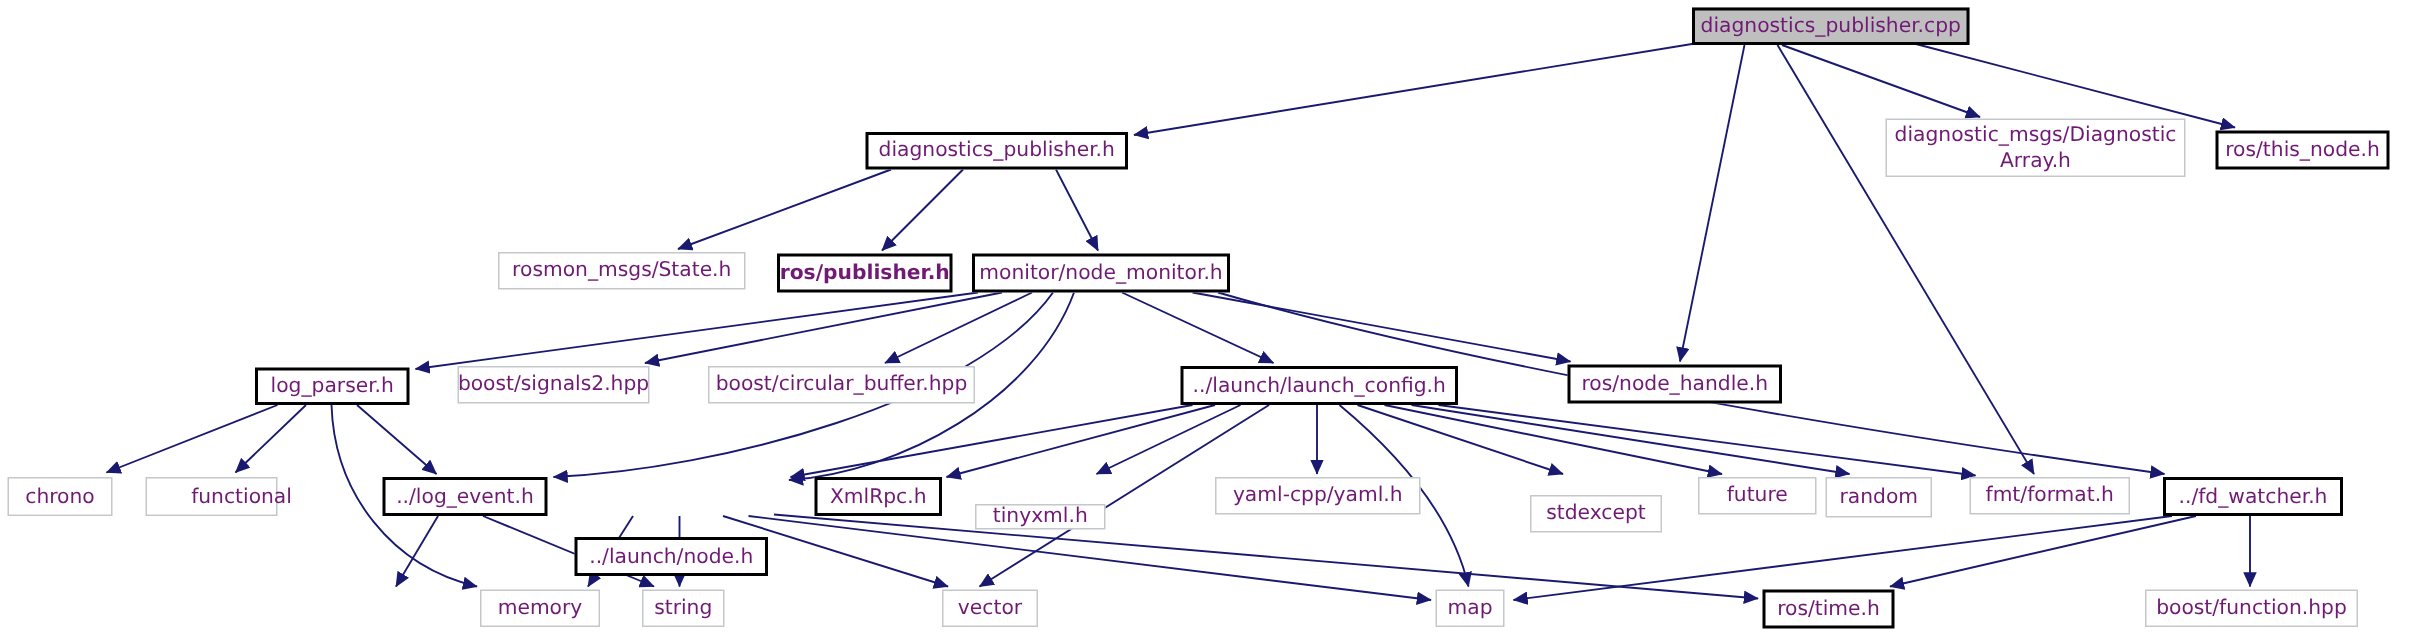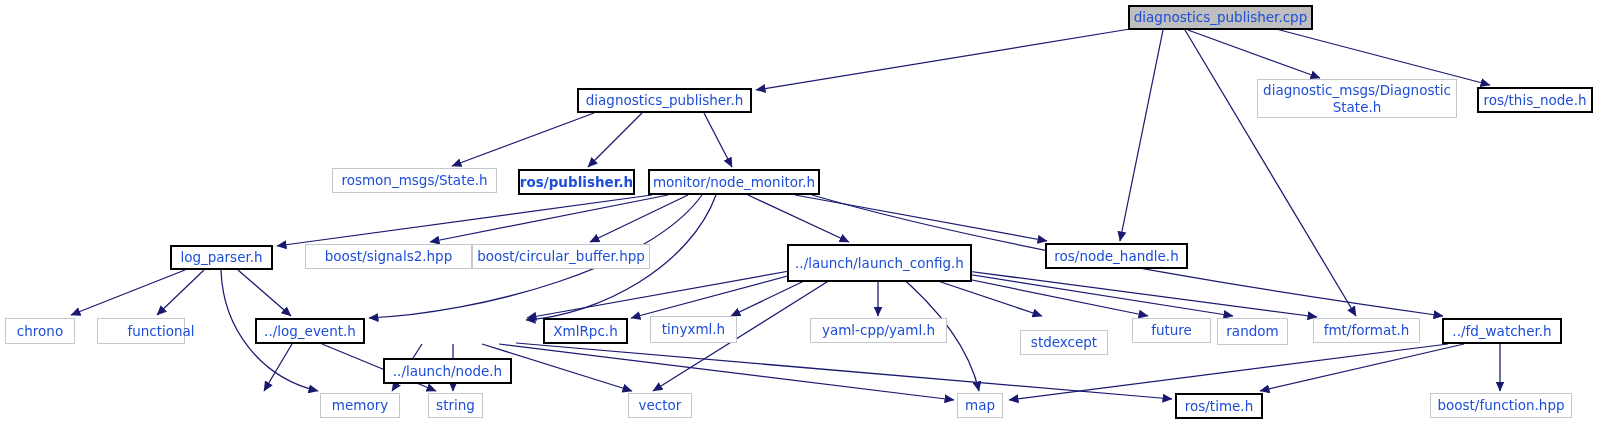--- a/index.html
+++ b/index.html
@@ -10,21 +10,21 @@
     font-family:"DejaVu Sans","Liberation Sans",sans-serif;
     overflow:hidden;
   }
   #edges{position:absolute;left:0;top:0;width:1617px;height:425px;}
   .gnode{
     position:absolute;
     box-sizing:border-box;
     display:flex;align-items:center;justify-content:center;
     text-align:center;
     font-size:13.5px;line-height:1.2;
-    color:#1d4ed8;
+    color:#701a75;
     background:#ffffff;
     white-space:pre-line;
     padding:0 4px;
     z-index:2;
   }
   .gnode.doc{border:2px solid #000000;}
   .gnode.ext{border:1px solid #c4c8cc;}
   .gnode.root{border:2px solid #000000;background:#bfbfbf;}
 </style>
 </head>
@@ -77,36 +77,36 @@
         <path d="M959,270 L1317,317" fill="none" stroke="#191970" stroke-width="1.25" marker-end="url(#arrow)"></path>
         <path d="M1500,344 L1500,391" fill="none" stroke="#191970" stroke-width="1.25" marker-end="url(#arrow)"></path>
         <path d="M1464,344 L1260,391" fill="none" stroke="#191970" stroke-width="1.25" marker-end="url(#arrow)"></path>
         <path d="M1448,344 L1009,400" fill="none" stroke="#191970" stroke-width="1.25" marker-end="url(#arrow)"></path>
       </g>
   </svg>
   <div id="nodes">
       <div class="gnode root" style="left: 1128px; top: 5px; width: 185px; height: 25px;">diagnostics_publisher.cpp</div>
       <div class="gnode doc" style="left: 577px; top: 88px; width: 175px; height: 25px;">diagnostics_publisher.h</div>
       <div class="gnode ext" style="left: 1257px; top: 79px; width: 200px; height: 39px;">diagnostic_msgs/Diagnostic
-State.h</div>
+Array.h</div>
       <div class="gnode doc" style="left: 1477px; top: 87px; width: 116px; height: 26px;">ros/this_node.h</div>
       <div class="gnode ext" style="left: 332px; top: 168px; width: 165px; height: 25px;">rosmon_msgs/State.h</div>
       <div class="gnode doc" style="left: 518px; top: 169px; width: 117px; height: 26px; font-weight: bold;">ros/publisher.h</div>
       <div class="gnode doc" style="left: 648px; top: 169px; width: 172px; height: 26px;">monitor/node_monitor.h</div>
       <div class="gnode doc" style="left: 170px; top: 245px; width: 103px; height: 25px;">log_parser.h</div>
-      <div class="gnode ext" style="left: 305px; top: 244px; width: 167px; height: 25px;">boost/signals2.hpp</div>
+      <div class="gnode ext" style="left: 305px; top: 244px; width: 128px; height: 25px;">boost/signals2.hpp</div>
       <div class="gnode ext" style="left: 472px; top: 244px; width: 178px; height: 25px;">boost/circular_buffer.hpp</div>
-      <div class="gnode doc" style="left: 787px; top: 244px; width: 185px; height: 38px;">../launch/launch_config.h</div>
+      <div class="gnode doc" style="left: 787px; top: 244px; width: 185px; height: 26px;">../launch/launch_config.h</div>
       <div class="gnode doc" style="left: 1045px; top: 243px; width: 143px; height: 26px;">ros/node_handle.h</div>
       <div class="gnode ext" style="left: 5px; top: 318px; width: 70px; height: 26px;">chrono</div>
       <div class="gnode ext" style="left: 97px; top: 318px; width: 88px; height: 26px; padding-left: 44px;">functional</div>
       <div class="gnode doc" style="left: 255px; top: 318px; width: 110px; height: 26px;">../log_event.h</div>
       <div class="gnode doc" style="left: 383px; top: 318px; width: 129px; height: 26px; margin-top: 40px;">../launch/node.h</div>
       <div class="gnode doc" style="left: 543px; top: 318px; width: 85px; height: 26px;">XmlRpc.h</div>
-      <div class="gnode ext" style="left: 650px; top: 316px; width: 87px; height: 27px;">tinyxml.h</div>
+      <div class="gnode ext" style="left: 650px; top: 336px; width: 87px; height: 17px;">tinyxml.h</div>
       <div class="gnode ext" style="left: 810px; top: 318px; width: 137px; height: 25px;">yaml-cpp/yaml.h</div>
       <div class="gnode ext" style="left: 1020px; top: 318px; width: 88px; height: 25px; margin-top: 12px;">stdexcept</div>
       <div class="gnode ext" style="left: 1132px; top: 318px; width: 79px; height: 25px;">future</div>
       <div class="gnode ext" style="left: 1217px; top: 318px; width: 71px; height: 27px;">random</div>
       <div class="gnode ext" style="left: 1313px; top: 318px; width: 107px; height: 25px;">fmt/format.h</div>
       <div class="gnode doc" style="left: 1442px; top: 318px; width: 120px; height: 26px;">../fd_watcher.h</div>
       <div class="gnode ext" style="left: 225px; top: 409px; width: 88px; height: 25px; margin-top: 38px;">sstream</div>
       <div class="gnode ext" style="left: 320px; top: 393px; width: 80px; height: 25px;">memory</div>
       <div class="gnode ext" style="left: 428px; top: 393px; width: 55px; height: 25px;">string</div>
       <div class="gnode ext" style="left: 628px; top: 393px; width: 64px; height: 25px;">vector</div>

